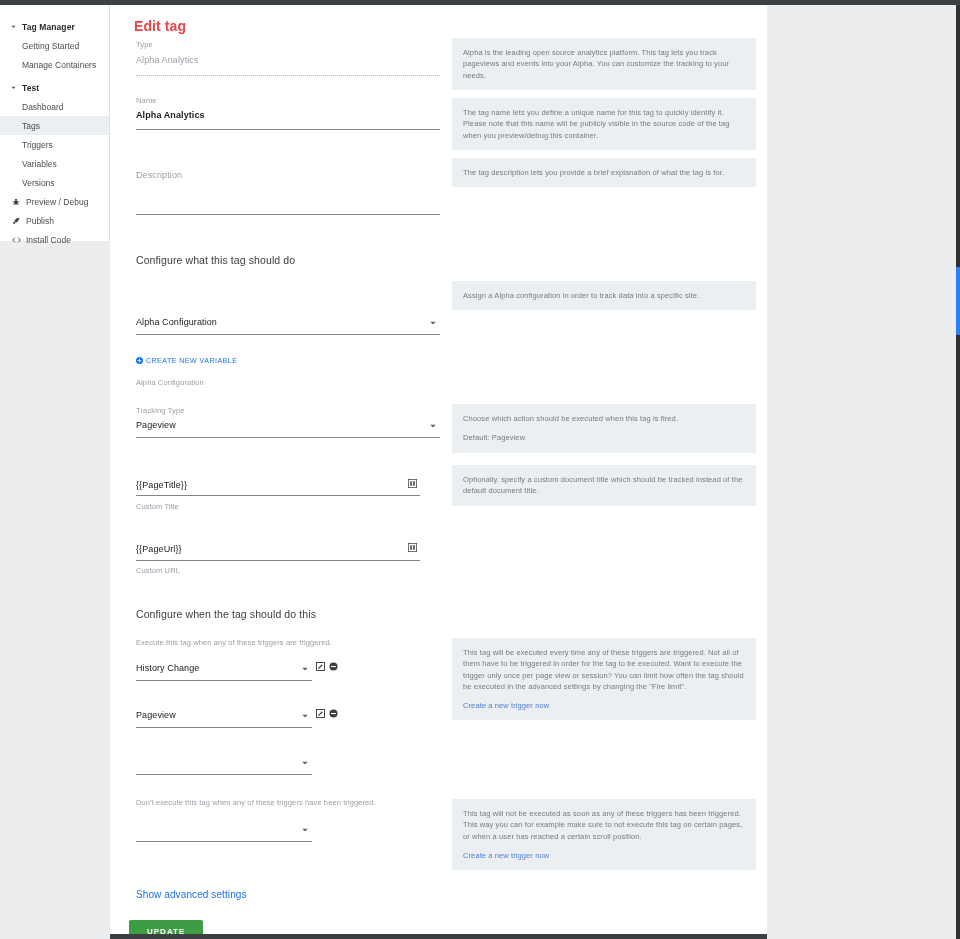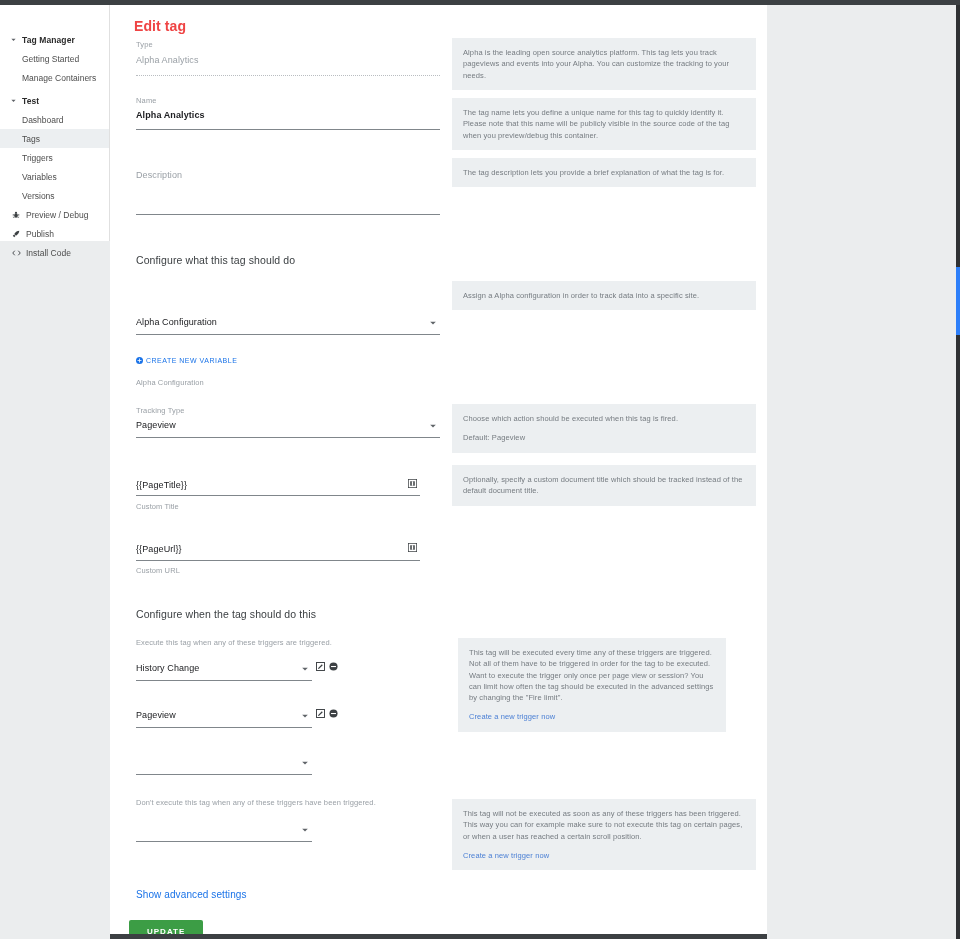--- a/index.html
+++ b/index.html
@@ -38,21 +38,21 @@
     width: 4px; height: 68px;
     background: #2d7ff9;
   }
 
   
   .sidebar {
     position: absolute; top: 5px; left: 0;
     width: 110px; height: 236px;
     background: #ffffff;
     border-right: 1px solid #e0e0e0;
-    padding-top: 25px;
+    padding-top: 12px;
     z-index: 10;
   }
   .nav-group-head {
     display: flex; align-items: center;
     height: 19px;
     padding-left: 8px;
     font-size: 8.5px;
     font-weight: bold;
     color: #2b2b2b;
     letter-spacing: 0.1px;
@@ -464,21 +464,21 @@
     <div class="help" style="left:342px; top:399px; width:304px;">
       <p>Choose which action should be executed when this tag is fired.</p>
       <p>Default: Pageview</p>
     </div>
 
     <div class="help" style="left:342px; top:460px; width:304px;">
       <p>Optionally, specify a custom document title which should be tracked instead of the default document title.</p>
     </div>
 
 
-    <div class="help" style="left:342px; top:633px; width:268px;margin-left:6px;">
+    <div class="help" style="left:342px; top:633px; width:304px;">
       <p>This tag will be executed every time any of these triggers are triggered. Not all of them have to be triggered in order for the tag to be executed. Want to execute the trigger only once per page view or session? You can limit how often the tag should be executed in the advanced settings by changing the "Fire limit".</p>
       <a>Create a new trigger now</a>
     </div>
 
     <div class="help" style="left:342px; top:794px; width:304px;">
       <p>This tag will not be executed as soon as any of these triggers has been triggered. This way you can for example make sure to not execute this tag on certain pages, or when a user has reached a certain scroll position.</p>
       <a>Create a new trigger now</a>
     </div>
 
   </main>

